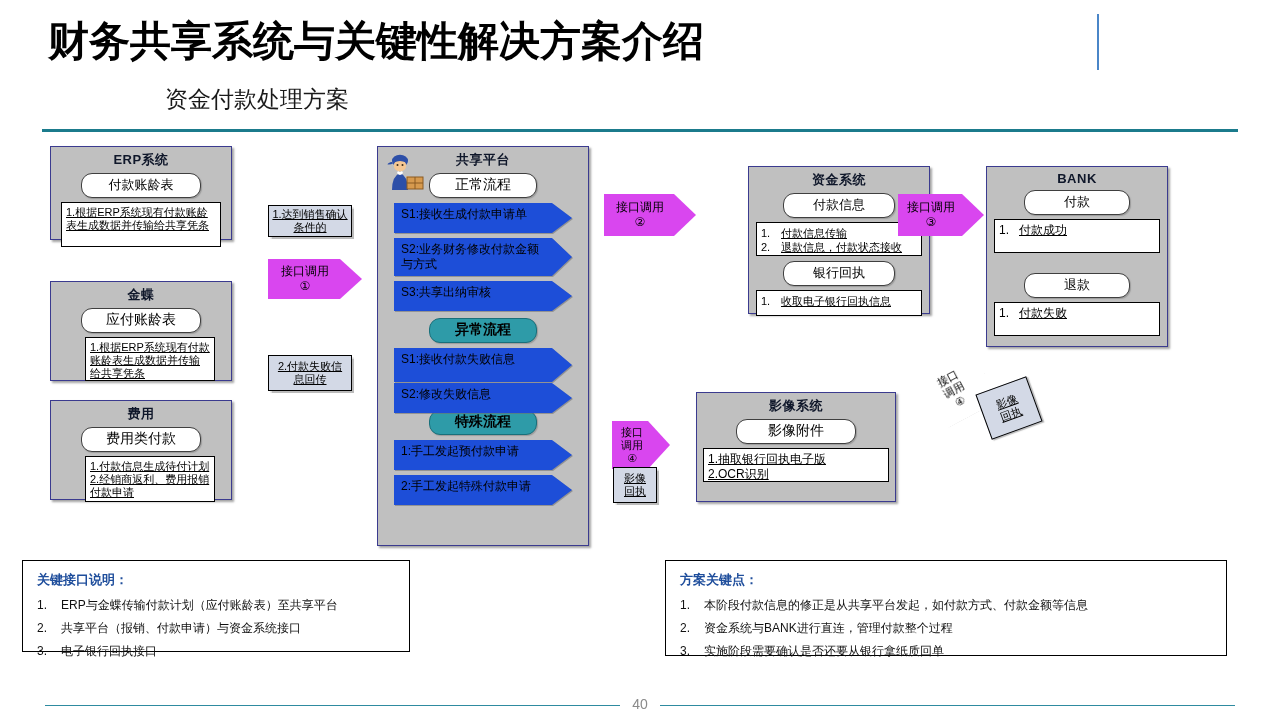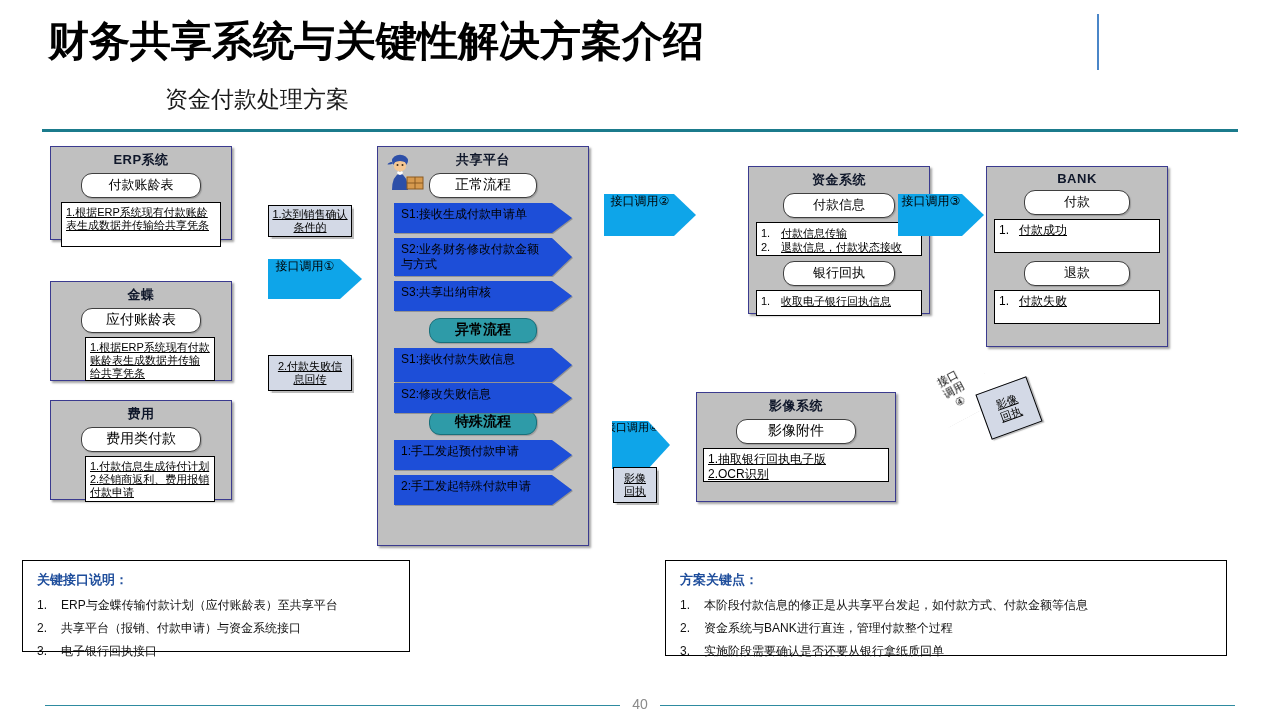--- a/index.html
+++ b/index.html
@@ -68,25 +68,25 @@
     box-sizing:border-box;padding:0;
   }
   .chev-inner{
     box-sizing:border-box;font-size:12px;line-height:15px;
     padding:4px 24px 4px 7px;color:#000;
   }
 
   
   .arrow{
     position:absolute;box-sizing:border-box;
-    background:#0ea5e9;
+    background:#d946ef;
     clip-path:polygon(0 0, calc(100% - 22px) 0, 100% 50%, calc(100% - 22px) 100%, 0 100%);
     filter:drop-shadow(1.5px 1.5px 0.6px rgba(110,110,110,.5));
     font-size:12px;line-height:15px;text-align:center;
-    display:flex;flex-direction:row;justify-content:center;
+    display:flex;flex-direction:column;justify-content:center;
     padding-right:20px;
   }
   .arrow .lbl{white-space:nowrap;}
   .flatbox{
     position:absolute;background:#d3d9e6;border:1px solid #000;
     box-sizing:border-box;font-size:11px;line-height:13px;
     text-align:center;display:flex;flex-direction:column;
     justify-content:center;color:#000;
     box-shadow:1.5px 1.5px 1px rgba(120,120,120,.5);
   }
@@ -293,21 +293,21 @@
     <div class="panel-title">BANK</div>
     <div class="pill" style="width:106px;">付款</div>
     <div class="notebox" style="width:166px;height:34px;">
       <ul class="numlist">
         <li style="font-size:12px;">
             <span class="n">1.</span>
             <span class="t">付款成功</span>
           </li>
       </ul>
     </div>
-    <div class="pill" style="width:106px;margin-top:8px;">退款</div>
+    <div class="pill" style="width:106px;margin-top:20px;">退款</div>
     <div class="notebox" style="width:166px;height:34px;">
       <ul class="numlist">
         <li style="font-size:12px;">
             <span class="n">1.</span>
             <span class="t">付款失败</span>
           </li>
       </ul>
     </div>
   </div>
 

